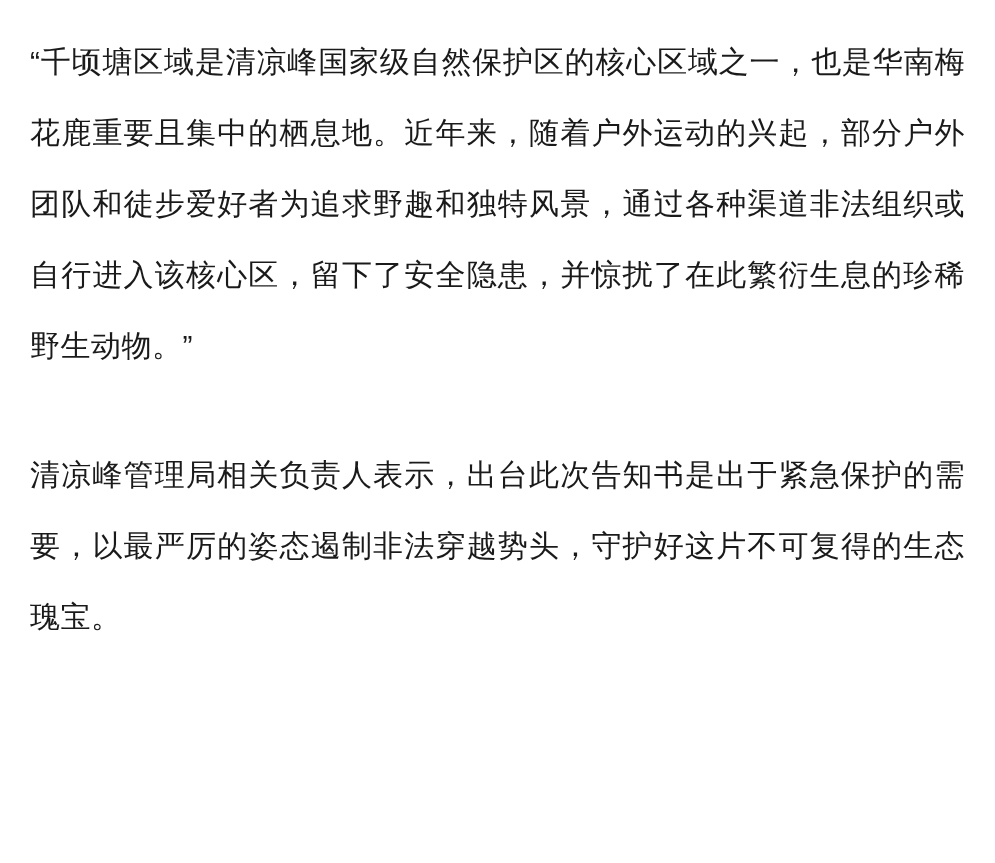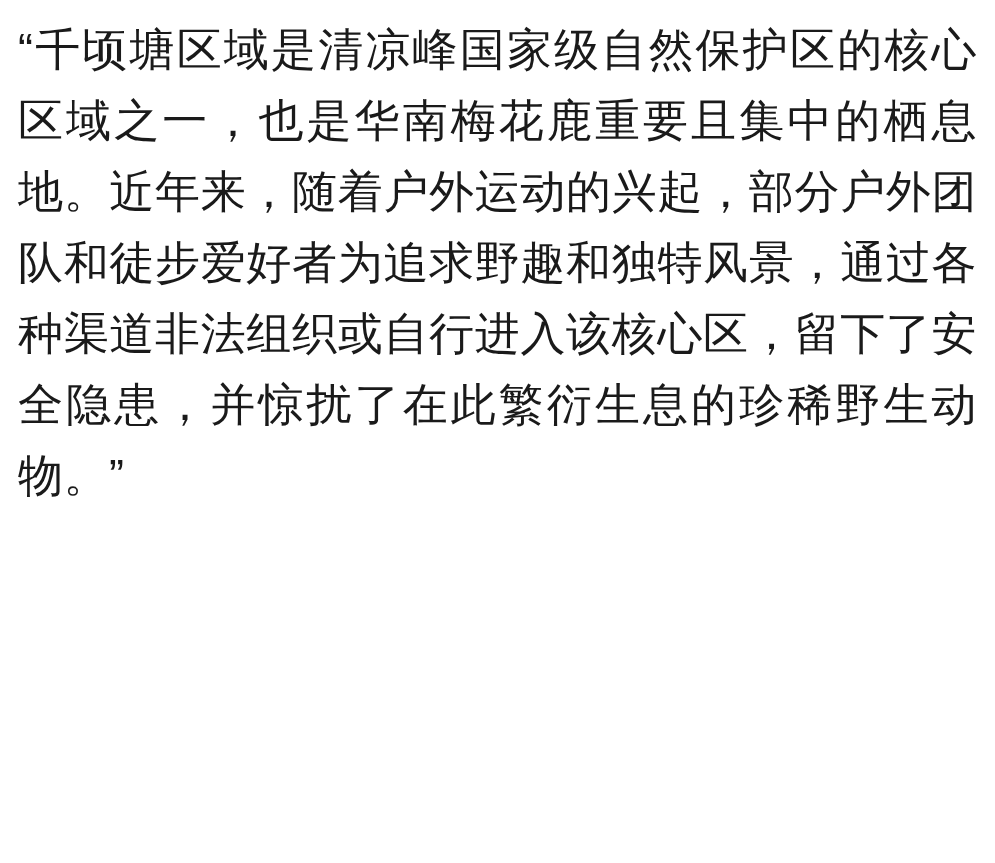--- a/index.html
+++ b/index.html
@@ -13,30 +13,31 @@
     overflow: hidden;
     font-family: "Liberation Sans", "DejaVu Sans", sans-serif;
   }
   .article {
     box-sizing: border-box;
     width: 995px;
     padding: 10px 14px 0 14px;
   }
   .para {
     color: #1a1a1a;
-    font-size: 45px;
+    font-size: 30px;
     line-height: 71px;
     letter-spacing: 0.5px;
     text-align: justify;
     text-justify: inter-ideograph;
-    margin: 4px;
+    margin: 16px;
     font-weight: 400;
   }
   .para + .para {
     margin-top: 58px;
   }
 </style>
 </head>
 <body>
 
 <div class="article">
   <p class="para">“千顷塘区域是清凉峰国家级自然保护区的核心区域之一，也是华南梅花鹿重要且集中的栖息地。近年来，随着户外运动的兴起，部分户外团队和徒步爱好者为追求野趣和独特风景，通过各种渠道非法组织或自行进入该核心区，留下了安全隐患，并惊扰了在此繁衍生息的珍稀野生动物。”</p>
+  <p class="para">清凉峰管理局相关负责人表示，出台此次告知书是出于紧急保护的需要，以最严厉的姿态遏制非法穿越势头，守护好这片不可复得的生态瑰宝。</p>
 </div>
 
 </body></html>

